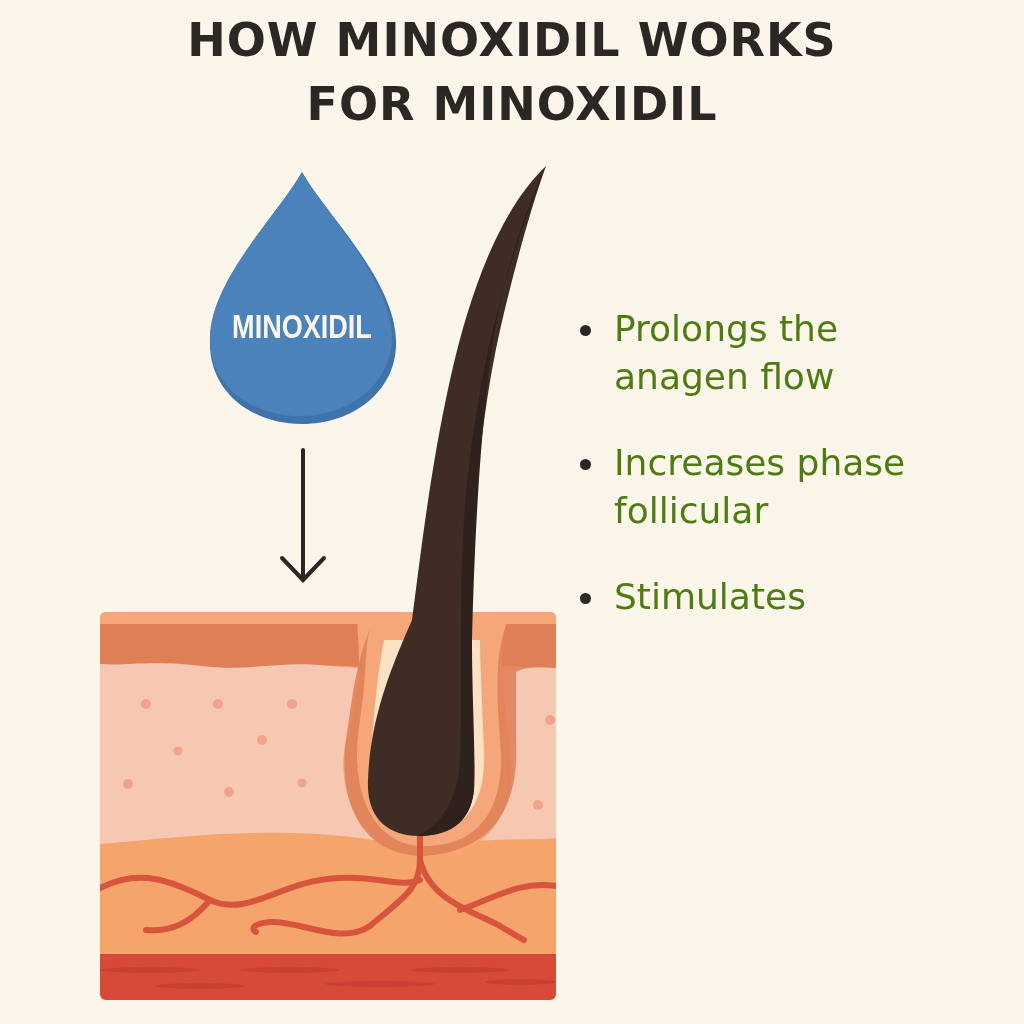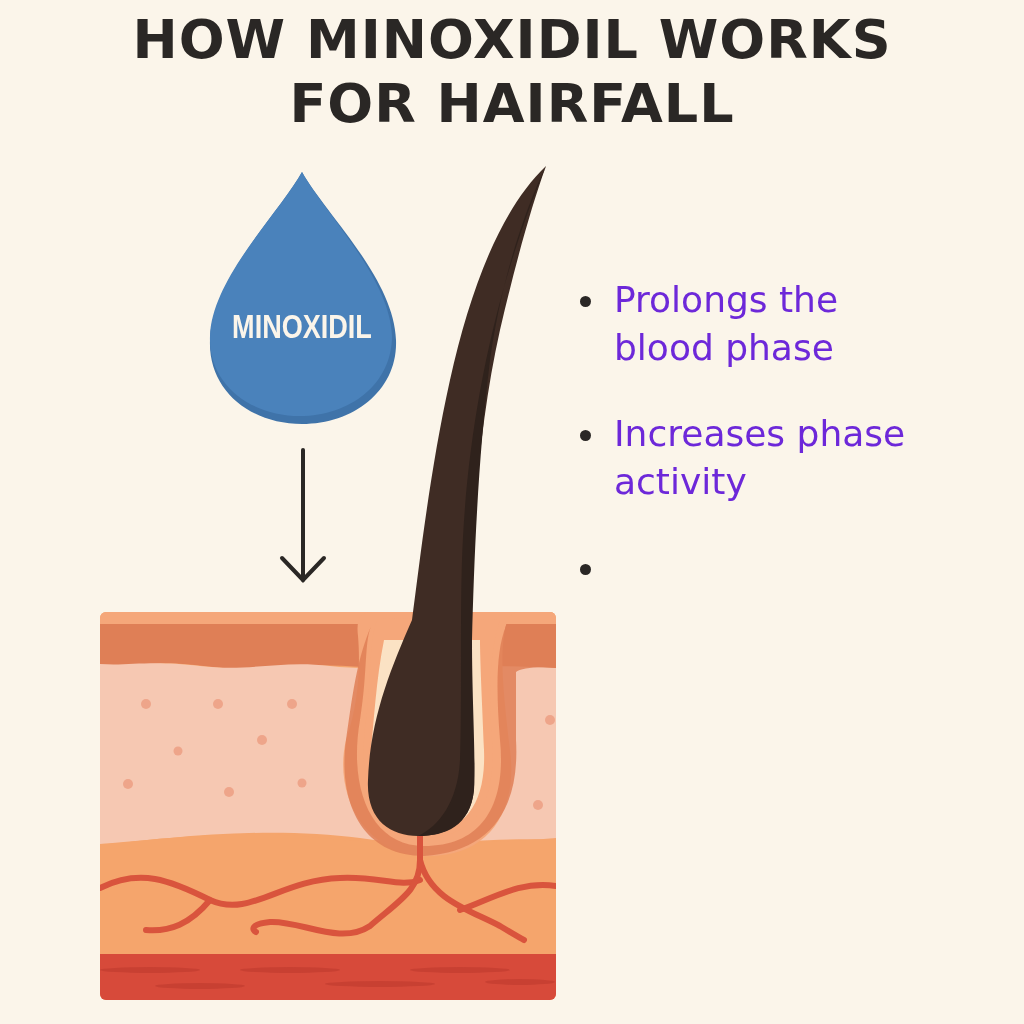--- a/index.html
+++ b/index.html
@@ -8,21 +8,21 @@
     background: #fbf5ea;
     position: relative;
     font-family: "DejaVu Sans", sans-serif;
     color: #2a2725;
   }
   .title {
     position: absolute; left: 0; top: 8px; width: 1024px;
     text-align: center;
     font-family: "DejaVu Sans", sans-serif;
     font-weight: bold;
-    font-size: 54px;
+    font-size: 46px;
     line-height: 64px;
     letter-spacing: 1px;
     color: #2a2725;
   }
   .title div { white-space: nowrap; }
   .illus { position: absolute; left: 0; top: 0; width: 1024px; height: 1024px; }
   .drop-label {
     position: absolute; left: 204px; top: 308px; width: 196px;
     text-align: center;
     font-family: "Liberation Sans", sans-serif;
@@ -36,35 +36,36 @@
     position: absolute; left: 578px; top: 276px; width: 420px;
     margin: 0; padding: 0; list-style: none;
   }
   .benefit {
     position: relative;
     padding-left: 36px;
     font-family: "DejaVu Sans", sans-serif;
     font-size: 36px;
     line-height: 48px;
     margin-bottom: 38px;
-    color: #6d28d9;
+    color: #4d7c0f;
+    margin-top: 29px;
   }
   .benefit:nth-child(2) { margin-bottom: 38px; }
   .bullet {
     position: absolute; left: 2px; top: 20px;
     width: 11px; height: 11px; border-radius: 50%;
     background: #2a2725;
   }
 </style>
 </head>
 <body>
 
 <div class="title">
   <div>HOW MINOXIDIL WORKS</div>
-  <div>FOR HAIRFALL</div>
+  <div>FOR MINOXIDIL</div>
 </div>
 
 <svg class="illus" viewBox="0 0 1024 1024" xmlns="http://www.w3.org/2000/svg">
   <defs>
     <clipPath id="skinClip">
       <rect x="100" y="612" width="456" height="388" rx="6" ry="6"></rect>
     </clipPath>
   </defs>
 
   <g>
@@ -131,23 +132,24 @@
     <path d="M546 166 C 520 220, 500 290, 490 360 C 478 460, 474 560, 472 640 C 472 700, 476 760, 474 790 C 470 826, 446 836, 418 836 C 440 826, 458 800, 460 760 C 462 700, 460 620, 462 560 C 466 440, 490 300, 546 166 Z" fill="#2f221c"></path>
   </g>
 </svg>
 
 <div class="drop-label">MINOXIDIL</div>
 
 <ul class="benefits">
   <li class="benefit">
     <span class="bullet"></span>
     <div>Prolongs the</div>
-    <div>blood phase</div>
+    <div>anagen flow</div>
   </li>
   <li class="benefit">
     <span class="bullet"></span>
     <div>Increases phase</div>
-    <div>activity</div>
+    <div>follicular</div>
   </li>
   <li class="benefit">
     <span class="bullet"></span>
+    <div>Stimulates</div>
   </li>
 </ul>
 
 </body></html>

